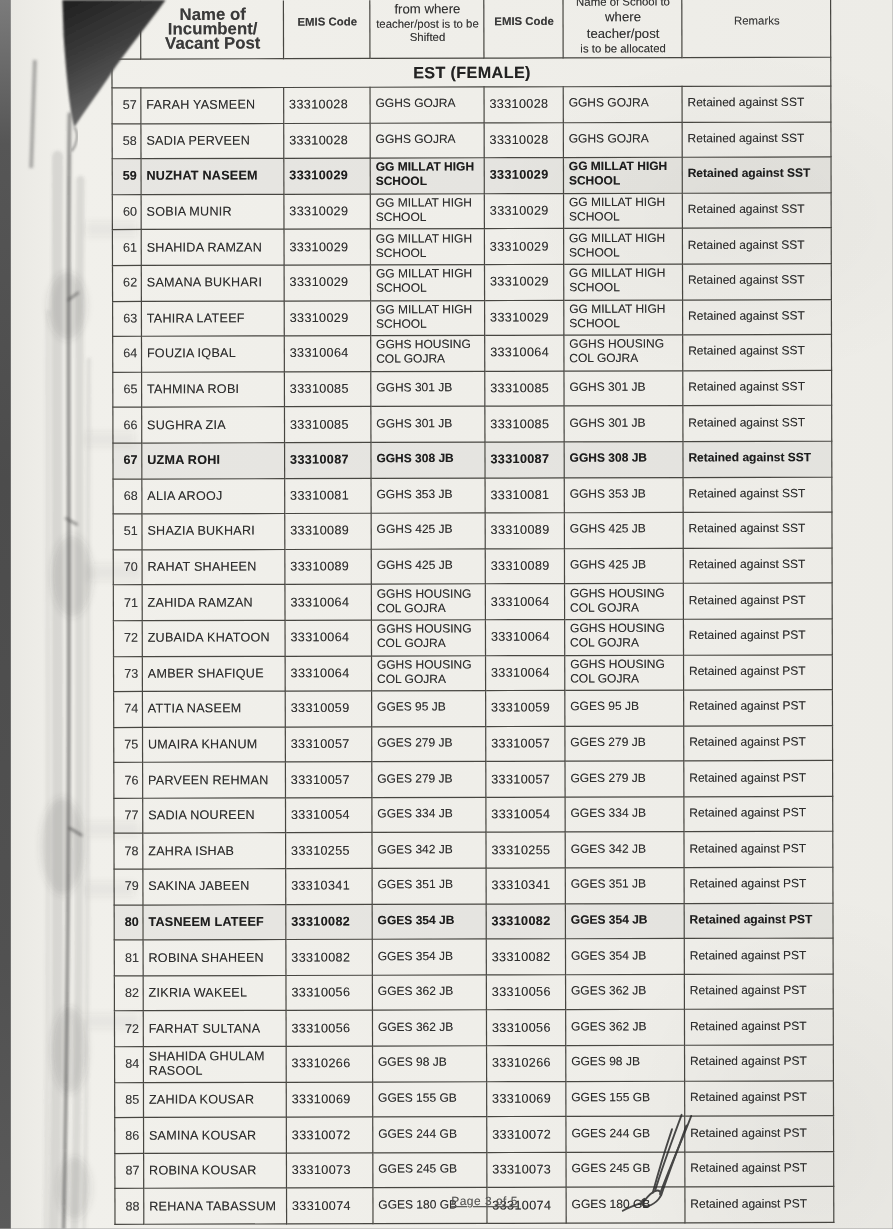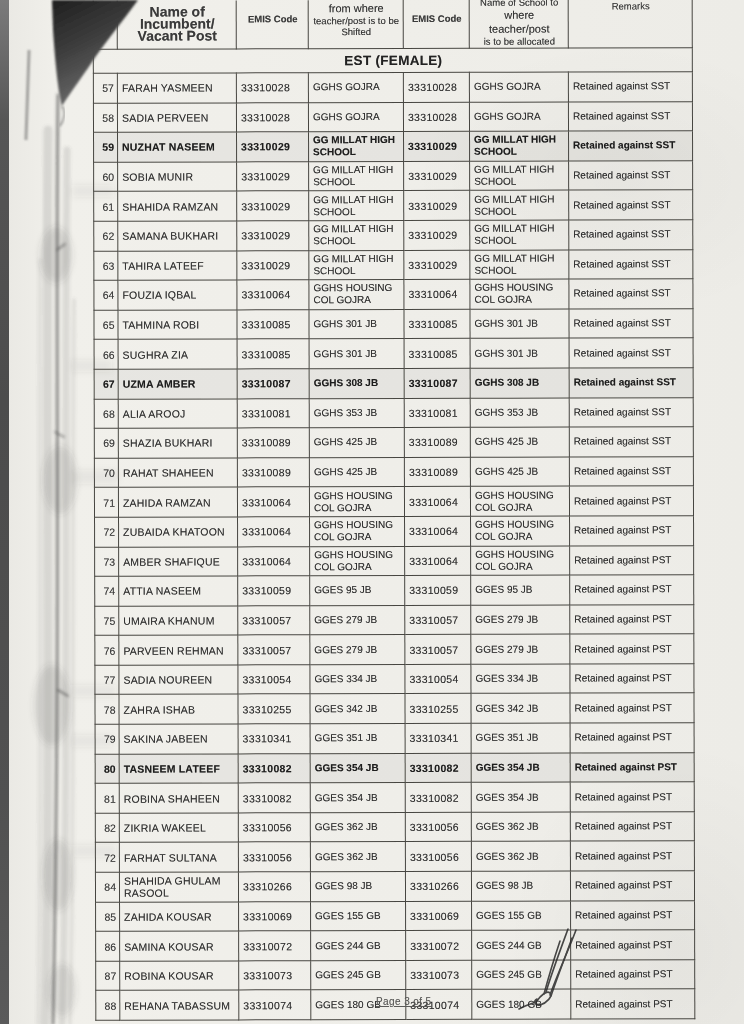--- a/index.html
+++ b/index.html
@@ -54,21 +54,21 @@
   col.c-remarks{width:124px;}
   tr.header-row th{
     height:43px;font-weight:normal;font-size:9.5px;line-height:11px;
     text-align:center;vertical-align:top;color:#333;
   }
   .hdr-big{font-size:11px;line-height:14px;display:block;text-align:center;}
   .hdr-small{font-size:9.5px;line-height:11px;display:block;}
   .hdr-clip{margin-top:-4px;display:block;}
   th.h-name .hdr-inner{padding-top:4px;display:block;font-size:14px;line-height:12px;font-weight:bold;color:#3a3a3a;}
   th.h-emis .hdr-inner{padding-top:12px;display:block;font-size:9.5px;font-weight:bold;color:#3a3a3a;}
-  th.h-remarks .hdr-inner{display:block;font-size:9.5px;color:#3a3a3a;}
+  th.h-remarks .hdr-inner{padding-top:12px;display:block;font-size:9.5px;color:#3a3a3a;}
   tr.section-row td{
     height:21px;text-align:center;font-weight:bold;font-size:13.5px;
     letter-spacing:0.3px;color:#222;
   }
   tbody td{height:26.6px;}
   td.no{text-align:right;padding-left:3px;color:#3a3a3a;}
   td.name{letter-spacing:0.2px;}
   td.emis{letter-spacing:0.3px;}
   td.school,td.remarks{font-size:10px;}
   tr.bold-row td{font-weight:bold;color:#1d1d1d;background:rgba(60,58,50,0.05);}
@@ -247,38 +247,38 @@
           <td class="no">66</td>
           <td class="name">SUGHRA ZIA</td>
           <td class="emis">33310085</td>
           <td class="school">GGHS 301 JB</td>
           <td class="emis">33310085</td>
           <td class="school">GGHS 301 JB</td>
           <td class="remarks">Retained against SST</td>
         </tr>
         <tr class="bold-row">
           <td class="no">67</td>
-          <td class="name">UZMA AMBER</td>
+          <td class="name">UZMA ROHI</td>
           <td class="emis">33310087</td>
           <td class="school">GGHS 308 JB</td>
           <td class="emis">33310087</td>
           <td class="school">GGHS 308 JB</td>
           <td class="remarks">Retained against SST</td>
         </tr>
         <tr>
           <td class="no">68</td>
           <td class="name">ALIA AROOJ</td>
           <td class="emis">33310081</td>
           <td class="school">GGHS 353 JB</td>
           <td class="emis">33310081</td>
           <td class="school">GGHS 353 JB</td>
           <td class="remarks">Retained against SST</td>
         </tr>
         <tr>
-          <td class="no">69</td>
+          <td class="no">51</td>
           <td class="name">SHAZIA BUKHARI</td>
           <td class="emis">33310089</td>
           <td class="school">GGHS 425 JB</td>
           <td class="emis">33310089</td>
           <td class="school">GGHS 425 JB</td>
           <td class="remarks">Retained against SST</td>
         </tr>
         <tr>
           <td class="no">70</td>
           <td class="name">RAHAT SHAHEEN</td>

